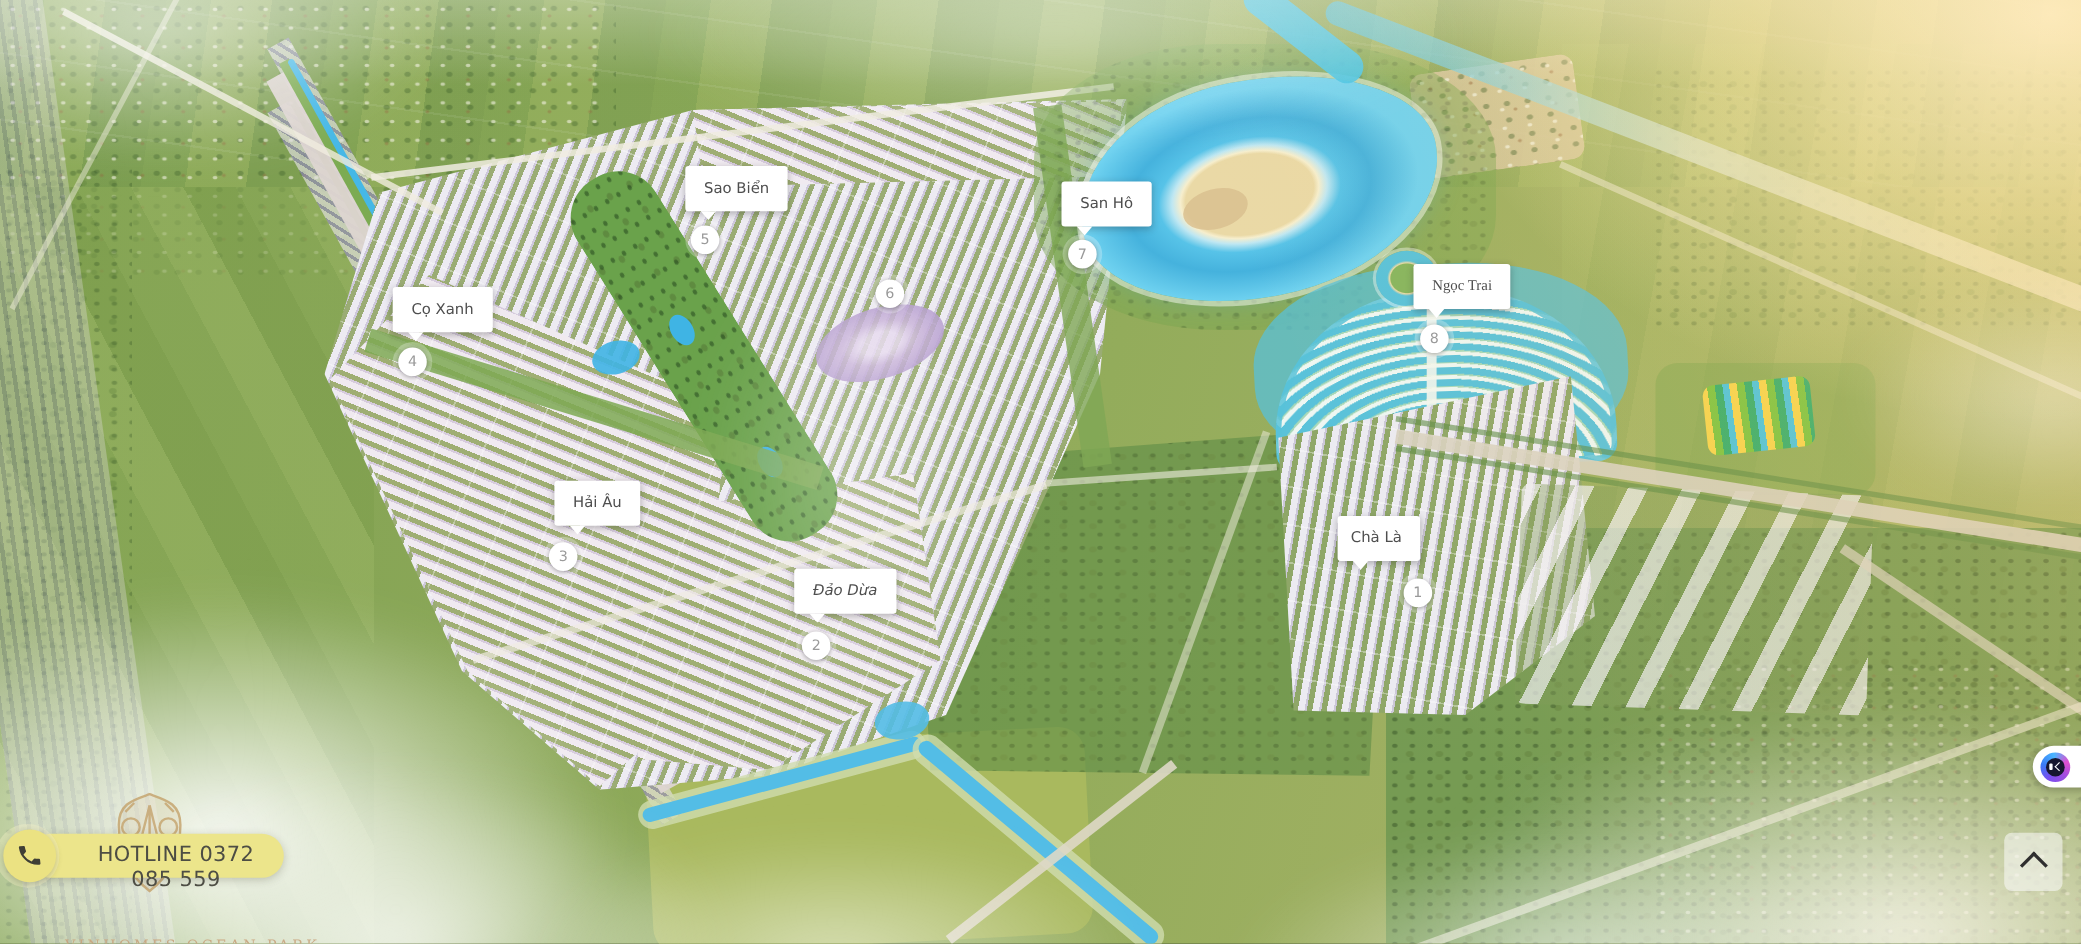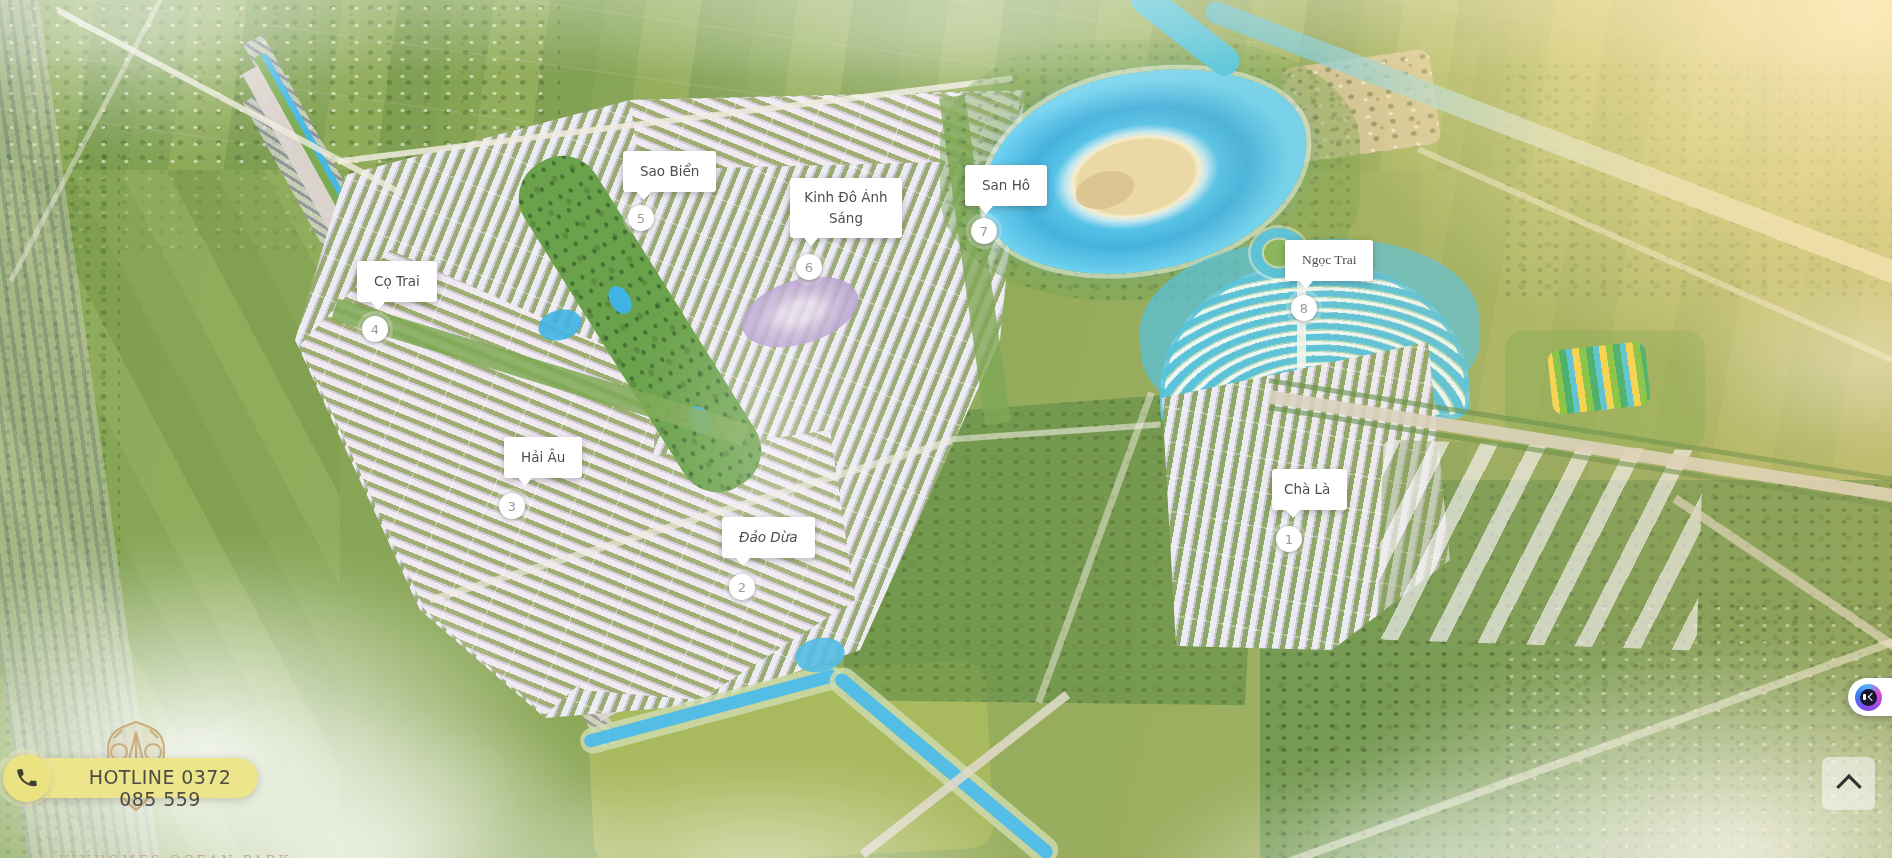--- a/index.html
+++ b/index.html
@@ -162,46 +162,45 @@
     <div class="fog" style="left:-160px;top:540px;width:720px;height:430px;--o:.95;filter:blur(22px);"></div>
     <div class="fog" style="left:60px;top:700px;width:600px;height:320px;--o:.8;"></div>
     <div class="fog" style="left:480px;top:760px;width:560px;height:220px;--o:.55;"></div>
     <div class="fog" style="left:1120px;top:760px;width:600px;height:260px;--o:.6;"></div>
     <div class="fog" style="left:1300px;top:640px;width:860px;height:420px;--o:.9;filter:blur(24px);"></div>
     <div class="abs" style="inset:0;background:radial-gradient(900px 600px at 98.5% 1.5%, rgba(255,246,214,.95), rgba(255,238,180,.55) 30%, rgba(255,228,160,0) 62%);"></div>
     <div class="abs" style="inset:0;background:linear-gradient(245deg, rgba(255,205,120,.28) 0%, rgba(255,205,120,0) 38%);"></div>
     <div class="abs" style="inset:0;background:radial-gradient(140% 120% at 50% 45%, transparent 70%, rgba(70,90,50,.14) 100%);"></div>
   </div>
 
-  <div class="zone-label" style="left:1272px;top:469px;padding-left:12px;"><span>Chà Là</span></div>
+  <div class="zone-label" style="left:1216px;top:469px;padding-left:12px;"><span>Chà Là</span></div>
   <div class="zone-marker" style="left:1276px;top:526px;">
       <span>1</span>
     </div>
 
   <div class="zone-label" style="left:722px;top:517px;font-style:italic;"><span>Đảo Dừa</span></div>
   <div class="zone-marker" style="left:729px;top:574px;">
       <span>2</span>
     </div>
 
   <div class="zone-label" style="left:504px;top:437px;"><span>Hải Âu</span></div>
   <div class="zone-marker" style="left:499px;top:493px;">
       <span>3</span>
     </div>
 
-  <div class="zone-label" style="left:357px;top:261px;"><span>Cọ Trai</span></div>
+  <div class="zone-label" style="left:357px;top:261px;"><span>Cọ Xanh</span></div>
   <div class="zone-marker" style="left:362px;top:316px;">
       <span>4</span>
     </div>
 
   <div class="zone-label" style="left:623px;top:151px;"><span>Sao Biển</span></div>
   <div class="zone-marker" style="left:628px;top:205px;">
       <span>5</span>
     </div>
 
-  <div class="zone-label two-line" style="left:790px;top:178px;"><span>Kinh Đô Ánh Sáng</span></div>
   <div class="zone-marker" style="left:796px;top:254px;">
       <span>6</span>
     </div>
 
   <div class="zone-label" style="left:965px;top:165px;"><span>San Hô</span></div>
   <div class="zone-marker" style="left:971px;top:218px;">
       <span>7</span>
     </div>
 
   <div class="zone-label" style="left:1285px;top:240px;font-family:Liberation Serif, serif;"><span>Ngọc Trai</span></div>

